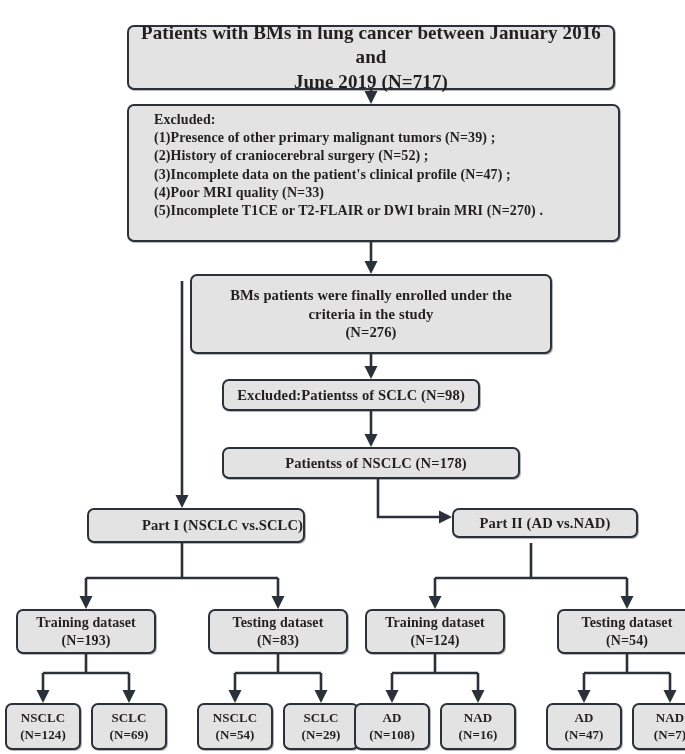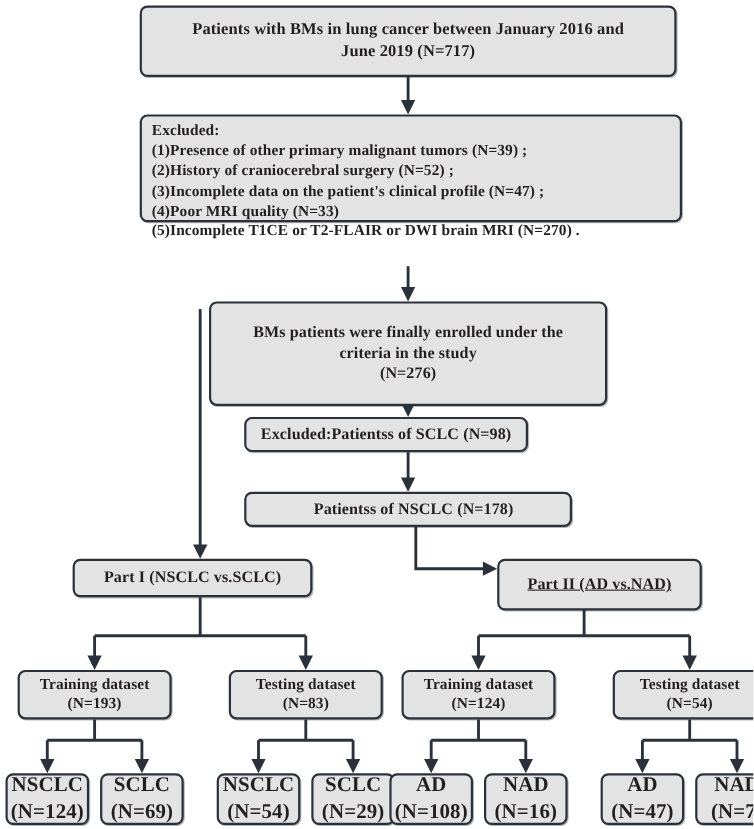--- a/index.html
+++ b/index.html
@@ -56,24 +56,24 @@
     pointer-events: none;
   }
   .edges path, .edges line {
     stroke: #2b313a;
     stroke-width: 2.6;
     fill: none;
   }
   .edges polygon {
     fill: #2b313a;
   }
-  .f17 { font-size: 15px; }
+  .f17 { font-size: 19px; margin-top: 20px; }
   .f16 { font-size: 14.6px; }
   .f15 { font-size: 14.0px; }
-  .f14 { font-size: 19px; }
+  .f14 { font-size: 13px; }
 </style>
 </head>
 <body>
 
 <div id="flowchart">
 
   <svg class="edges" viewBox="0 0 685 754" width="685" height="754">
 
     <line x1="371" y1="70" x2="371" y2="95"></line>
     <polygon points="371,104 364.5,91 377.5,91"></polygon>
@@ -116,48 +116,48 @@
     <path d="M 627 654 L 627 673 M 584 673 L 670 673 M 584 673 L 584 694 M 670 673 L 670 694"></path>
     <polygon points="584,703 577.5,690 590.5,690"></polygon>
     <polygon points="670,703 663.5,690 676.5,690"></polygon>
   </svg>
 
   <div class="node f17" style="left:127px; top:5px; width:488px; height:65px;">
     <span class="node-text">Patients with BMs in lung cancer between January 2016 and
 June 2019  (N=717)</span>
   </div>
 
-  <div class="node left-align f15" style="left:127px; top:104px; width:493px; height:98px;">
+  <div class="node left-align f15" style="left:127px; top:104px; width:493px; height:138px;padding-left:16px;">
     <span class="node-text">Excluded:
 (1)Presence of other primary malignant tumors  (N=39) ;
 (2)History of craniocerebral surgery  (N=52) ;
 (3)Incomplete data on the patient's clinical profile  (N=47) ;
 (4)Poor MRI quality  (N=33)
 (5)Incomplete T1CE or  T2-FLAIR or DWI brain MRI  (N=270) .</span>
   </div>
 
-  <div class="node f16" style="left:190px; top:274px; width:362px; height:95px;">
+  <div class="node f16" style="left:190px; top:274px; width:362px; height:80px;">
     <span class="node-text">BMs patients were finally enrolled under the
 criteria in the study
 (N=276)</span>
   </div>
 
   <div class="node f16" style="left:222px; top:379px; width:258px; height:32px;">
     <span class="node-text">Excluded:Patientss of SCLC  (N=98)</span>
   </div>
 
   <div class="node f16" style="left:222px; top:447px; width:298px; height:32px;padding-left:10px;">
     <span class="node-text">Patientss of NSCLC  (N=178)</span>
   </div>
 
-  <div class="node f16" style="left:66px; top:508px; width:218px; height:35px;">
+  <div class="node f16" style="left:87px; top:508px; width:218px; height:35px;text-align:right;">
     <span class="node-text">Part I (NSCLC vs.SCLC)</span>
   </div>
 
-  <div class="node f16" style="left:452px; top:508px; width:186px; height:47px;text-decoration:underline;">
+  <div class="node f16" style="left:452px; top:508px; width:186px; height:30px;">
     <span class="node-text">Part II (AD vs.NAD)</span>
   </div>
 
   <div class="node f15" style="left:16px; top:609px; width:140px; height:45px;">
     <span class="node-text">Training dataset
 (N=193)</span>
   </div>
 
   <div class="node f15" style="left:208px; top:609px; width:140px; height:45px;">
     <span class="node-text">Testing dataset

